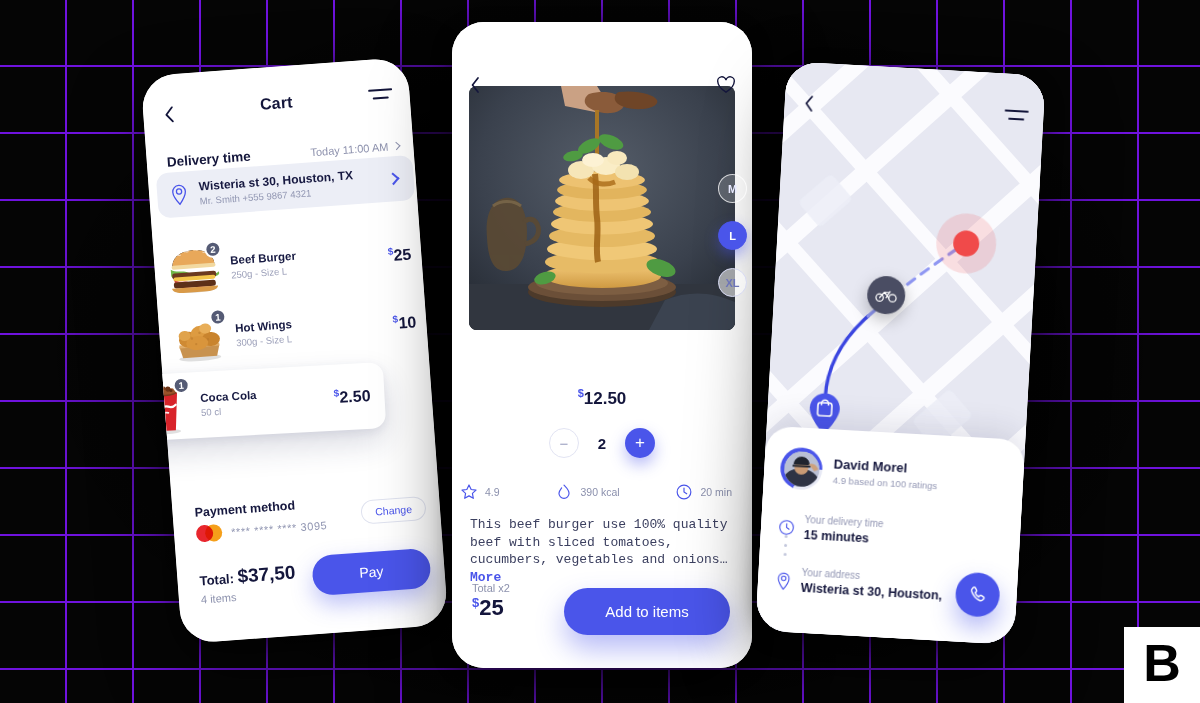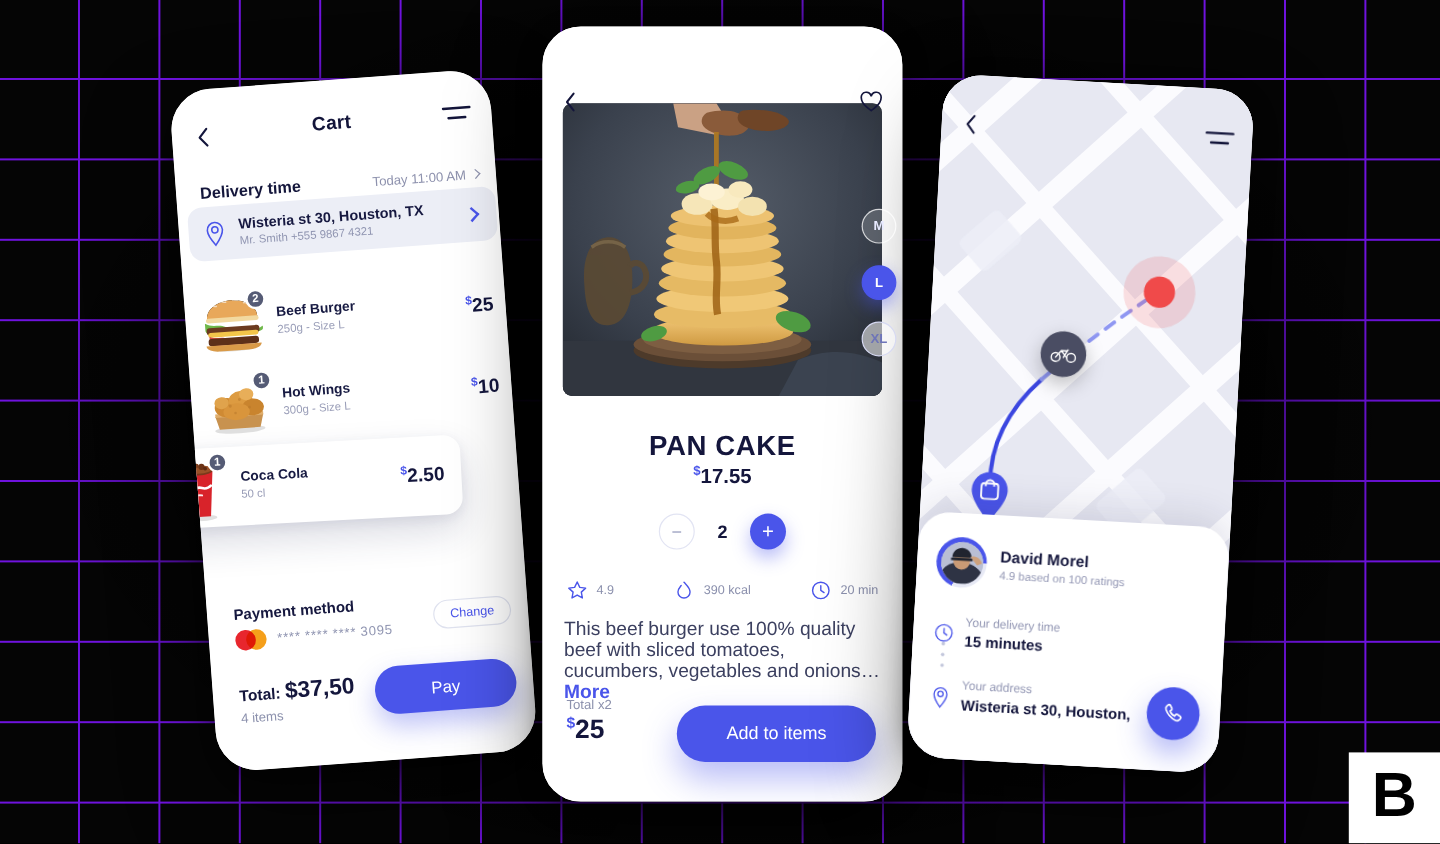--- a/index.html
+++ b/index.html
@@ -152,25 +152,25 @@
              font-size: 17px; font-weight: bold; color: #14163c; }
   .m-price sup { font-size: 11px; color: #4a55ea; top: -.5em; }
   .qty { position: absolute; top: 406px; left: 0; right: 0; display: flex;
          align-items: center; justify-content: center; gap: 16px; }
   .qminus { width: 30px; height: 30px; border-radius: 50%; border: 1.4px solid #e2e4f3;
             display:flex; align-items:center; justify-content:center; color:#9ba0c0; font-size:15px; }
   .qnum { font-size: 15px; font-weight: bold; color: #14163c; min-width: 14px; text-align:center; }
   .qplus { width: 30px; height: 30px; border-radius: 50%; background: #4a55ea; color: #fff;
            display:flex; align-items:center; justify-content:center; font-size:17px;
            box-shadow: 0 7px 15px rgba(74,85,234,.4); }
-  .metrics { position: absolute; top: 461px; left: 20px; right: 20px;
+  .metrics { position: absolute; top: 461px; left: 8px; right: 20px;
              display: flex; justify-content: space-between; align-items: flex-start; }
   .metric { display: flex; align-items: center; gap: 7px; font-size: 10.5px; color: #8b90ad; }
   .desc { position: absolute; top: 494px; left: 18px; right: 18px;
-          font-size: 16px; line-height: 17.5px; color: #3c4060; }
+          font-size: 13px; line-height: 17.5px; color: #3c4060; font-family: Liberation Mono, monospace; }
   .desc .more { color: #4a55ea; font-weight: bold; }
   .m-total { position: absolute; left: 20px; bottom: 47px; }
   .m-total .tx { font-size: 11px; color: #8c91ad; }
   .m-total .tv { font-size: 22px; font-weight: bold; color: #14163c; margin-top: 1px; }
   .m-total .tv sup { font-size: 13px; color: #4a55ea; top: -.5em; }
   .addcart {
     position: absolute; right: 22px; bottom: 33px; width: 166px; height: 47px;
     background: #4a55ea; border-radius: 24px; color: #fff; font-size: 15px;
     display: flex; align-items: center; justify-content: center;
     box-shadow: 0 14px 28px rgba(74,85,234,.4);
@@ -450,22 +450,21 @@
           <path d="M196 214c24-10 48-8 70 2v28h-86z" fill="#3b4350"></path>
         </svg>
       </div>
 
       <div class="sizes">
         <div class="size-dot">M</div>
         <div class="size-dot sel">L</div>
         <div class="size-dot alt">XL</div>
       </div>
 
-      <div class="m-name">PAN CAKE</div>
-      <div class="m-price"><sup>$</sup><span>17.55</span></div>
+      <div class="m-price"><sup>$</sup><span>12.50</span></div>
 
       <div class="qty">
         <div class="qminus">−</div>
         <div class="qnum">2</div>
         <div class="qplus">+</div>
       </div>
 
       <div class="metrics">
         <div class="metric">
           <svg width="18" height="18" viewBox="0 0 20 20">

